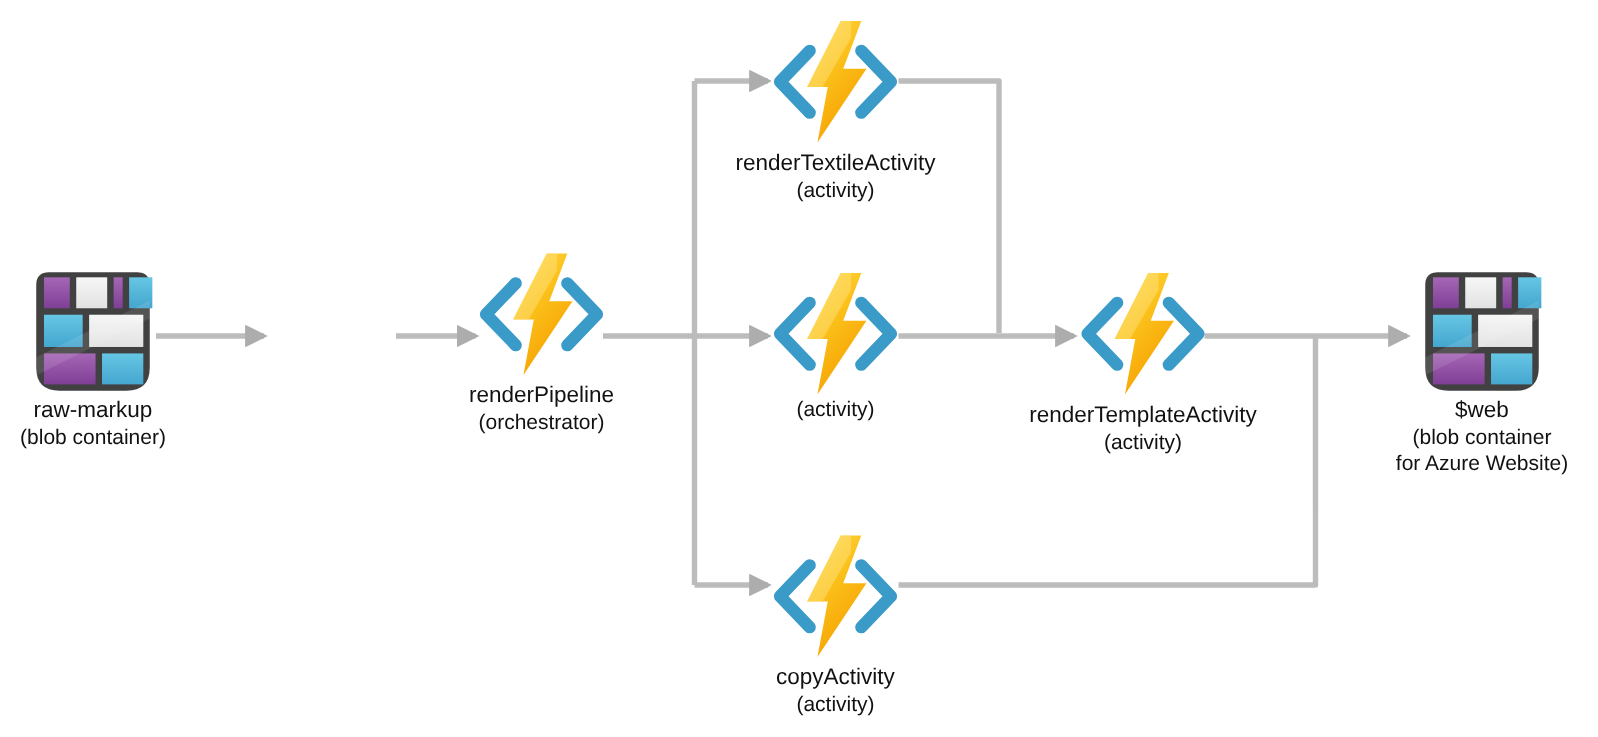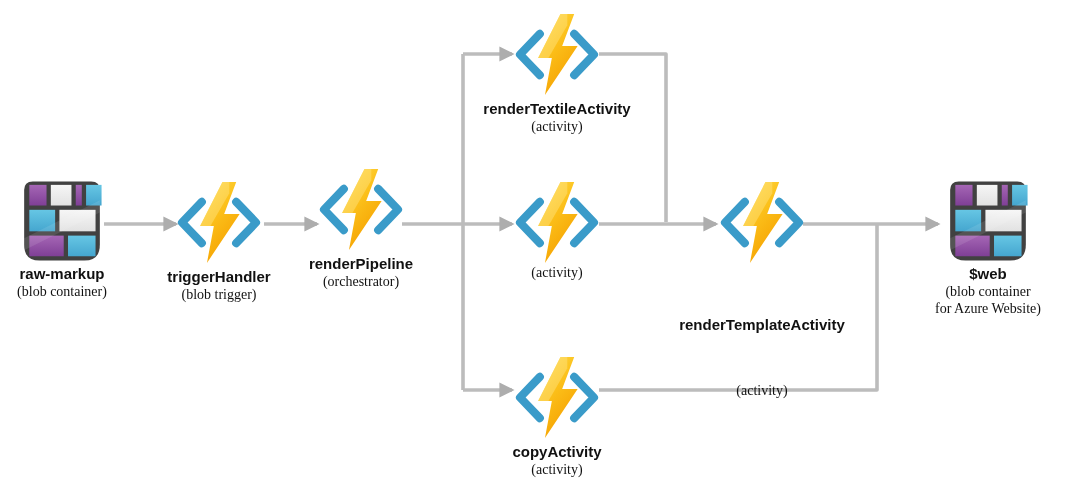--- a/index.html
+++ b/index.html
@@ -25,35 +25,34 @@
     position: absolute;
     display: flex;
     flex-direction: column;
     align-items: center;
   }
   .node .icon-wrap {
     line-height: 0;
   }
   .label {
     font-size: 15px;
-    font-weight: 700;
+    font-weight: 400;
     color: #111111;
     line-height: 18px;
     text-align: center;
     white-space: nowrap;
     margin-top: 4px;
   }
   .sublabel {
     font-size: 14px;
     font-weight: 400;
     color: #111111;
     line-height: 17px;
     text-align: center;
     white-space: nowrap;
-    font-family: Liberation Serif, serif;
   }
   .blob-node .label { margin-top: 1px; }
 </style>
 </head>
 <body>
 
 <div id="canvas">
 
   <svg width="0" height="0" style="position:absolute" aria-hidden="true">
     <defs>
@@ -119,29 +118,20 @@
   <div class="node blob-node" style="left:-23px; top:178px; width:170px;">
     <span class="icon-wrap">
       <svg width="86" height="86" viewBox="0 0 100 100">
           <use href="#blob-icon"></use>
         </svg>
     </span>
     <div class="label">raw-markup</div>
     <div class="sublabel">(blob container)</div>
   </div>
 
-  <div class="node" style="left:99px; top:181px; width:240px;">
-    <span class="icon-wrap">
-      <svg width="86" height="83" viewBox="0 0 100 96">
-          <use href="#fn-icon"></use>
-        </svg>
-    </span>
-    <div class="label">triggerHandler</div>
-    <div class="sublabel">(blob trigger)</div>
-  </div>
 
   <div class="node" style="left:241px; top:168px; width:240px;">
     <span class="icon-wrap">
       <svg width="86" height="83" viewBox="0 0 100 96">
           <use href="#fn-icon"></use>
         </svg>
     </span>
     <div class="label">renderPipeline</div>
     <div class="sublabel">(orchestrator)</div>
   </div>
@@ -168,21 +158,21 @@
   <div class="node" style="left:437px; top:356px; width:240px;">
     <span class="icon-wrap">
       <svg width="86" height="83" viewBox="0 0 100 96">
           <use href="#fn-icon"></use>
         </svg>
     </span>
     <div class="label">copyActivity</div>
     <div class="sublabel">(activity)</div>
   </div>
 
-  <div class="node" style="left:642px; top:181px; width:240px;gap:48px;">
+  <div class="node" style="left:642px; top:181px; width:240px;">
     <span class="icon-wrap">
       <svg width="86" height="83" viewBox="0 0 100 96">
           <use href="#fn-icon"></use>
         </svg>
     </span>
     <div class="label">renderTemplateActivity</div>
     <div class="sublabel">(activity)</div>
   </div>
 
   <div class="node blob-node" style="left:888px; top:178px; width:200px;">

